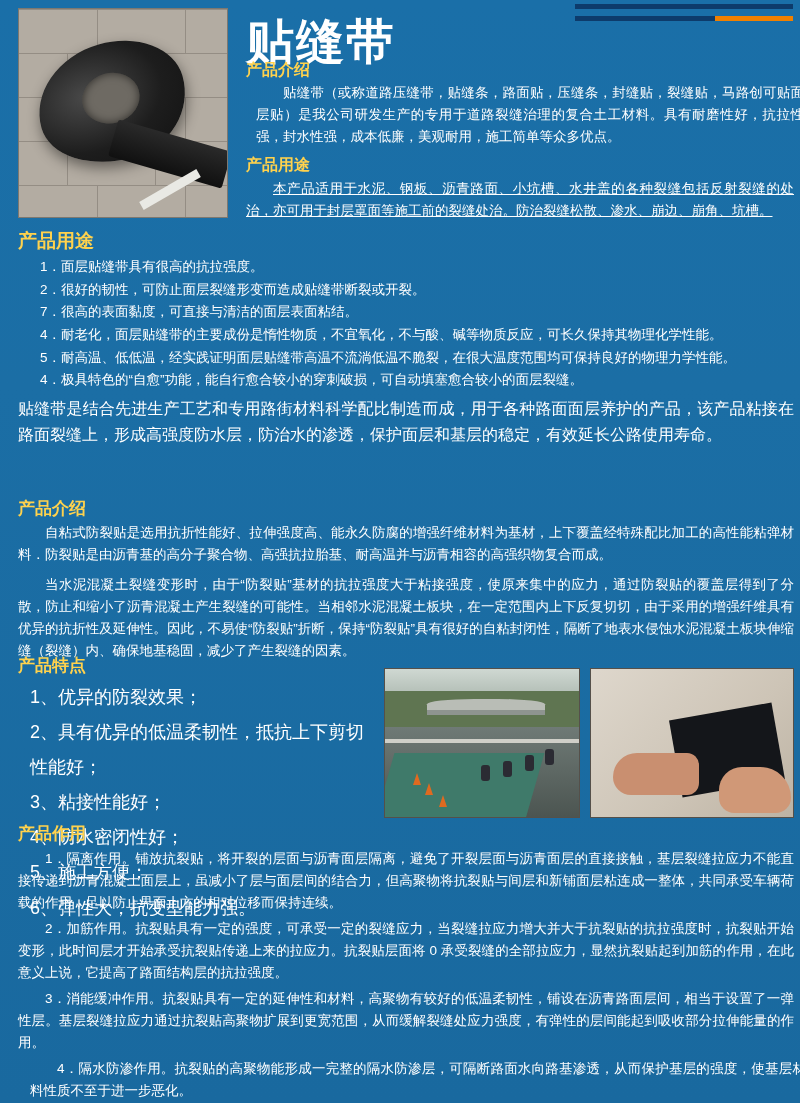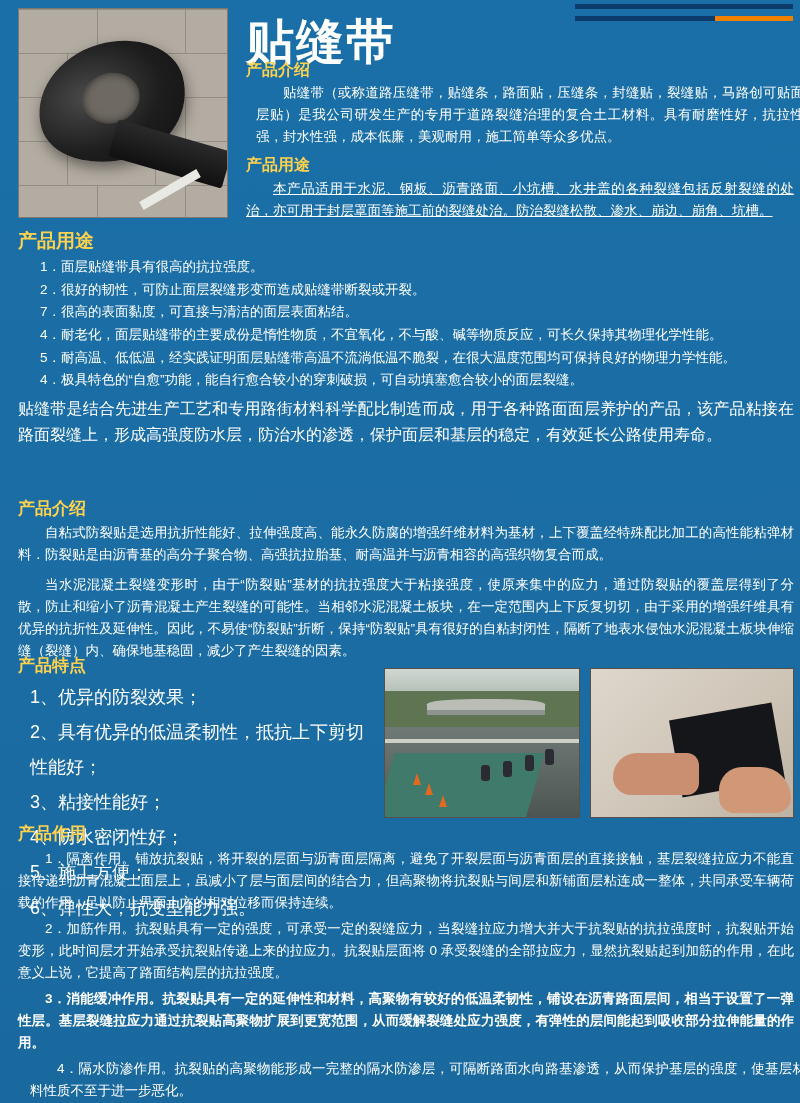--- a/index.html
+++ b/index.html
@@ -160,21 +160,21 @@
     background: #d8cfc4;
   }
   .photo-hand .fabric { position:absolute; left:0; top:0; width:100%; height:100%; background:linear-gradient(135deg,#ded7cc 0%,#cdc4b6 60%,#bdb3a4 100%); }
   .photo-hand .black { position:absolute; left:84px; top:42px; width:104px; height:78px; background:#14161a; transform: rotate(-10deg); }
   .photo-hand .finger1 { position:absolute; left:22px; top:84px; width:86px; height:42px; background:#c98f70; border-radius:40px 20px 20px 30px; }
   .photo-hand .finger2 { position:absolute; left:128px; top:98px; width:72px; height:46px; background:#d09877; border-radius:30px 40px 20px 20px; }
 
   .sec-b-role-title { position: absolute; left: 18px; top: 822px; color:#ffd24d; font-size:17px; font-weight:bold;}
   .role-1 { position: absolute; left: 18px; top: 848px; width: 776px; }
   .role-2 { position: absolute; left: 18px; top: 918px; width: 776px; }
-  .role-3 { position: absolute; left: 18px; top: 988px; width: 776px; font-weight: bold; }
+  .role-3 { position: absolute; left: 18px; top: 988px; width: 776px; }
   .role-4 { position: absolute; left: 30px; top: 1058px; width: 776px; }
 </style>
 </head>
 <body>
 
 <div class="page">
 
   <div class="topbar"></div>
   <div class="topbar2">
     <div class="orange"></div>

